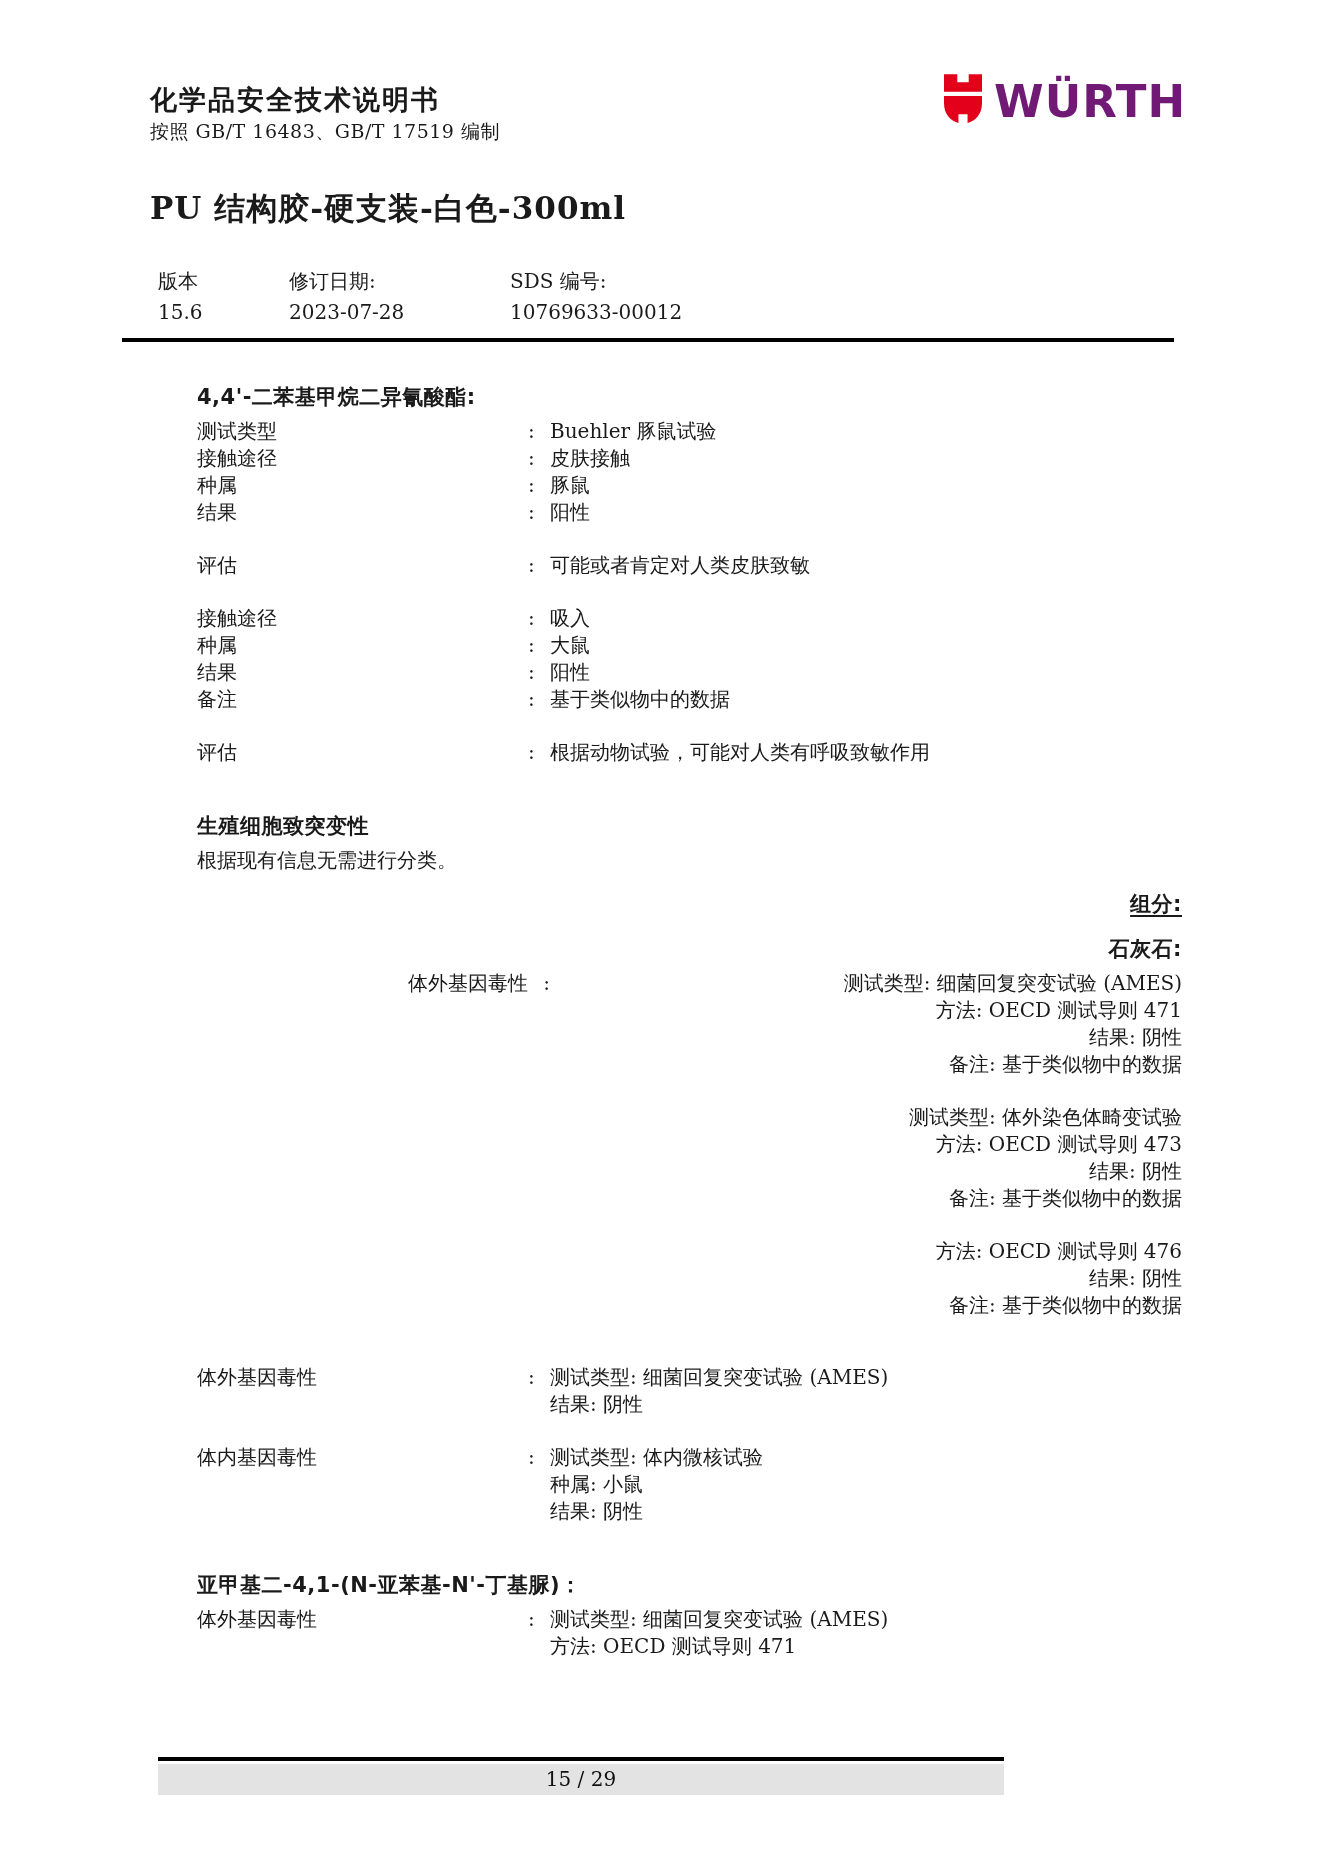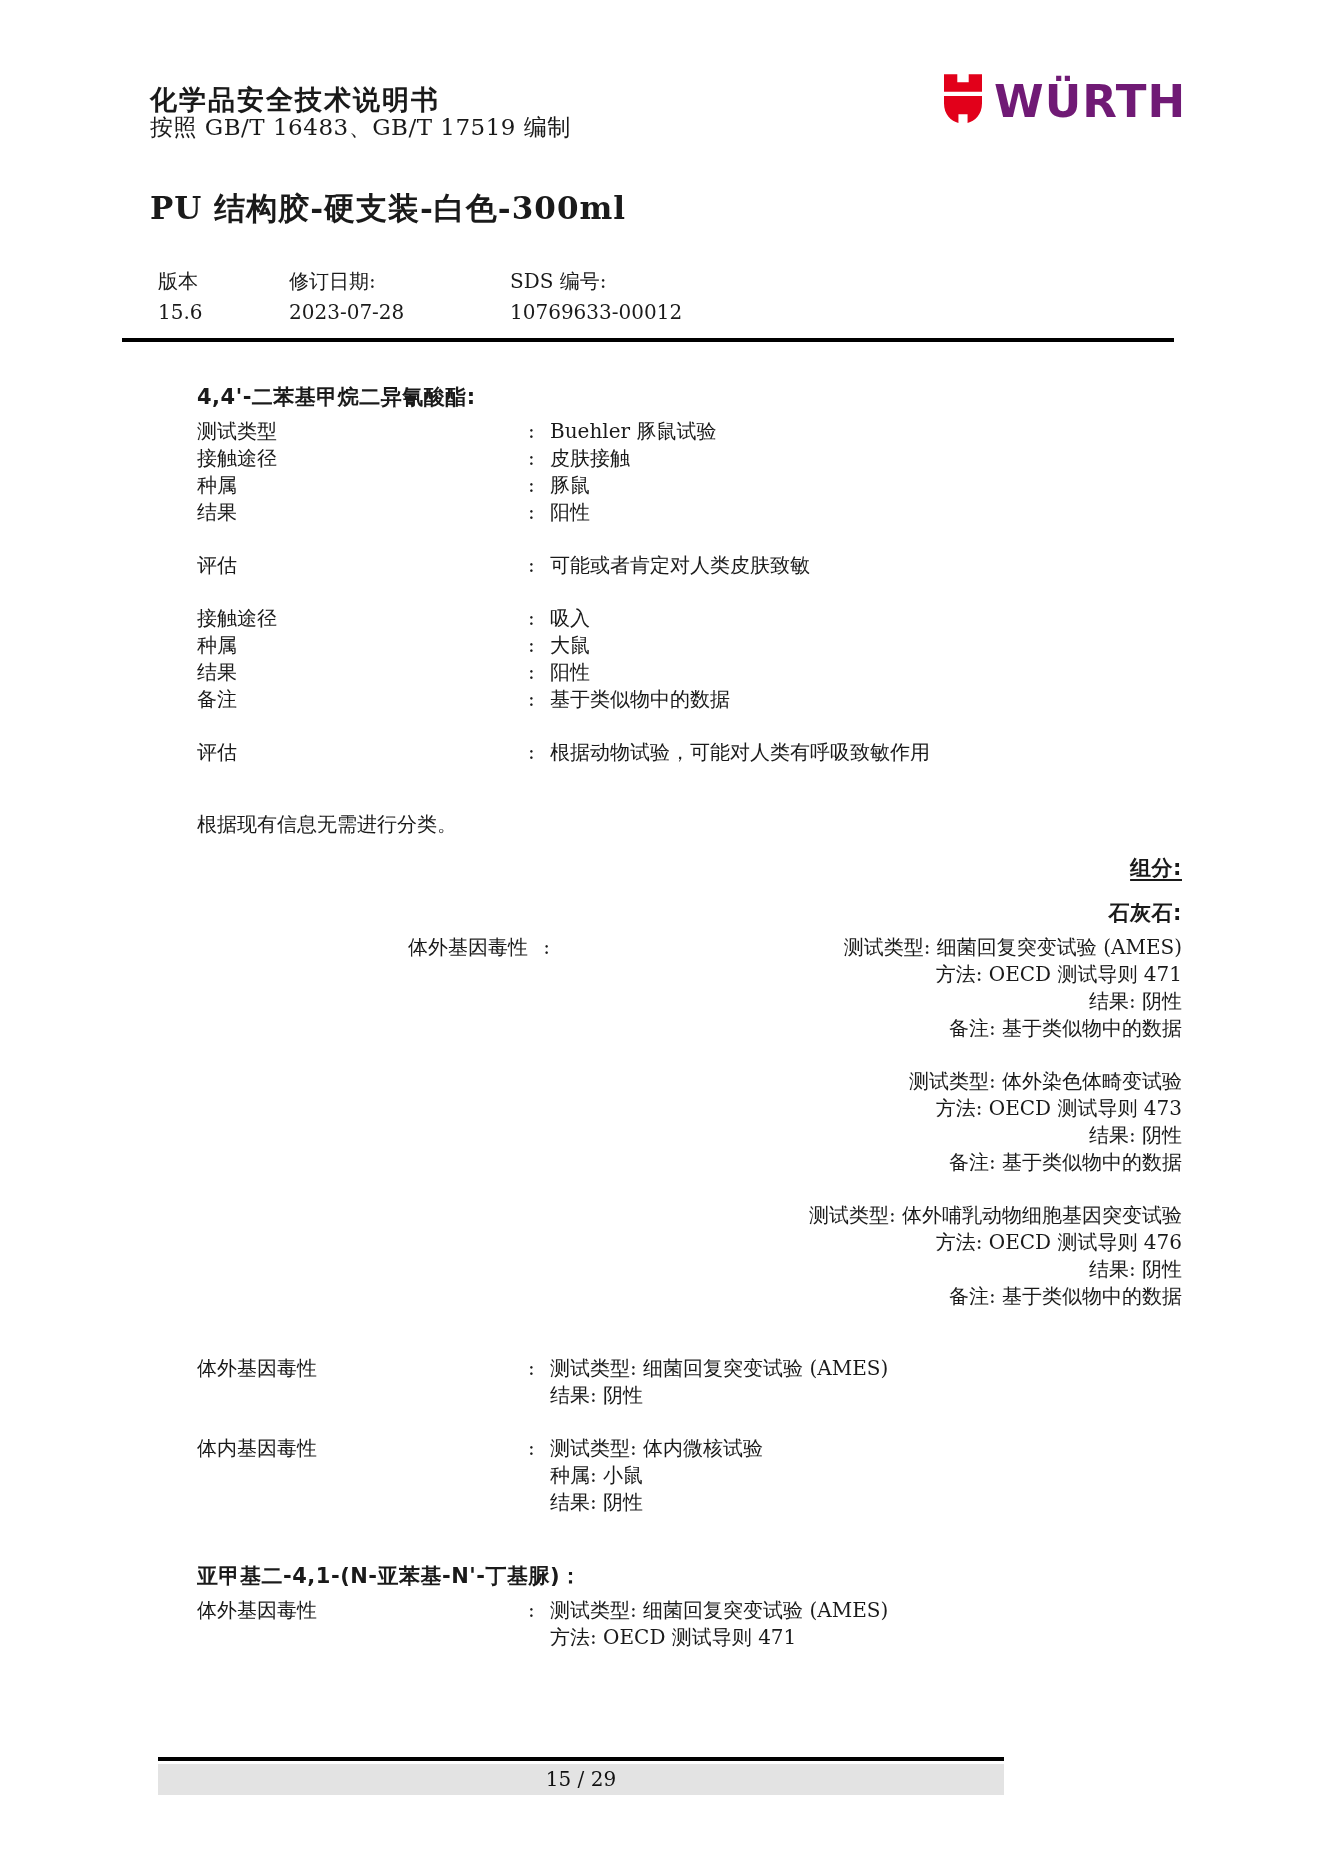--- a/index.html
+++ b/index.html
@@ -12,22 +12,22 @@
     color: #1a1a1a;
     overflow: hidden;
   }
 
   
   .doc-title {
     position: absolute; left: 150px; top: 82px;
     font-size: 27px; font-weight: bold; letter-spacing: 2px;
   }
   .doc-subtitle {
-    position: absolute; left: 150px; top: 112px;
-    font-size: 23px; letter-spacing: 0.5px;
+    position: absolute; left: 150px; top: 119px;
+    font-size: 19px; letter-spacing: 0.5px;
   }
   .logo {
     position: absolute; left: 944px; top: 70px;
     display: flex; align-items: flex-end;
   }
   .logo-icon { width: 38px; height: 58px; display: block; }
   .logo-text {
     font-family: "DejaVu Sans", "Liberation Sans", sans-serif;
     font-weight: 900; font-size: 45px; line-height: 52px;
     color: #701a75; letter-spacing: 1px; margin-left: 12px;
@@ -188,20 +188,21 @@
         <div class="gap-row"></div>
         <div class="kv-row">
           <div class="kv-label">评估</div>
           <div class="kv-colon">:</div>
           <div class="kv-value">
             <div>根据动物试验，可能对人类有呼吸致敏作用</div>
           </div>
         </div>
       </section>
       <section class="section gap-large">
+        <div class="sec-heading">生殖细胞致突变性</div>
         <div class="text-row">根据现有信息无需进行分类。</div>
       </section>
       <section class="section gap-small">
         <div class="sec-heading underline">组分:</div>
       </section>
       <section class="section gap-small">
         <div class="sec-heading">石灰石:</div>
         <div class="kv-row">
           <div class="kv-label">体外基因毒性</div>
           <div class="kv-colon">:</div>
@@ -221,21 +222,20 @@
             <div>方法: OECD 测试导则 473</div>
             <div>结果: 阴性</div>
             <div>备注: 基于类似物中的数据</div>
           </div>
         </div>
         <div class="gap-row"></div>
         <div class="kv-row">
           <div class="kv-label"></div>
           <div class="kv-colon"></div>
           <div class="kv-value">
-            <div>测试类型: 体外哺乳动物细胞基因突变试验</div>
             <div>方法: OECD 测试导则 476</div>
             <div>结果: 阴性</div>
             <div>备注: 基于类似物中的数据</div>
           </div>
         </div>
       </section>
       <section class="section gap-large">
         <div class="kv-row">
           <div class="kv-label">体外基因毒性</div>
           <div class="kv-colon">:</div>

